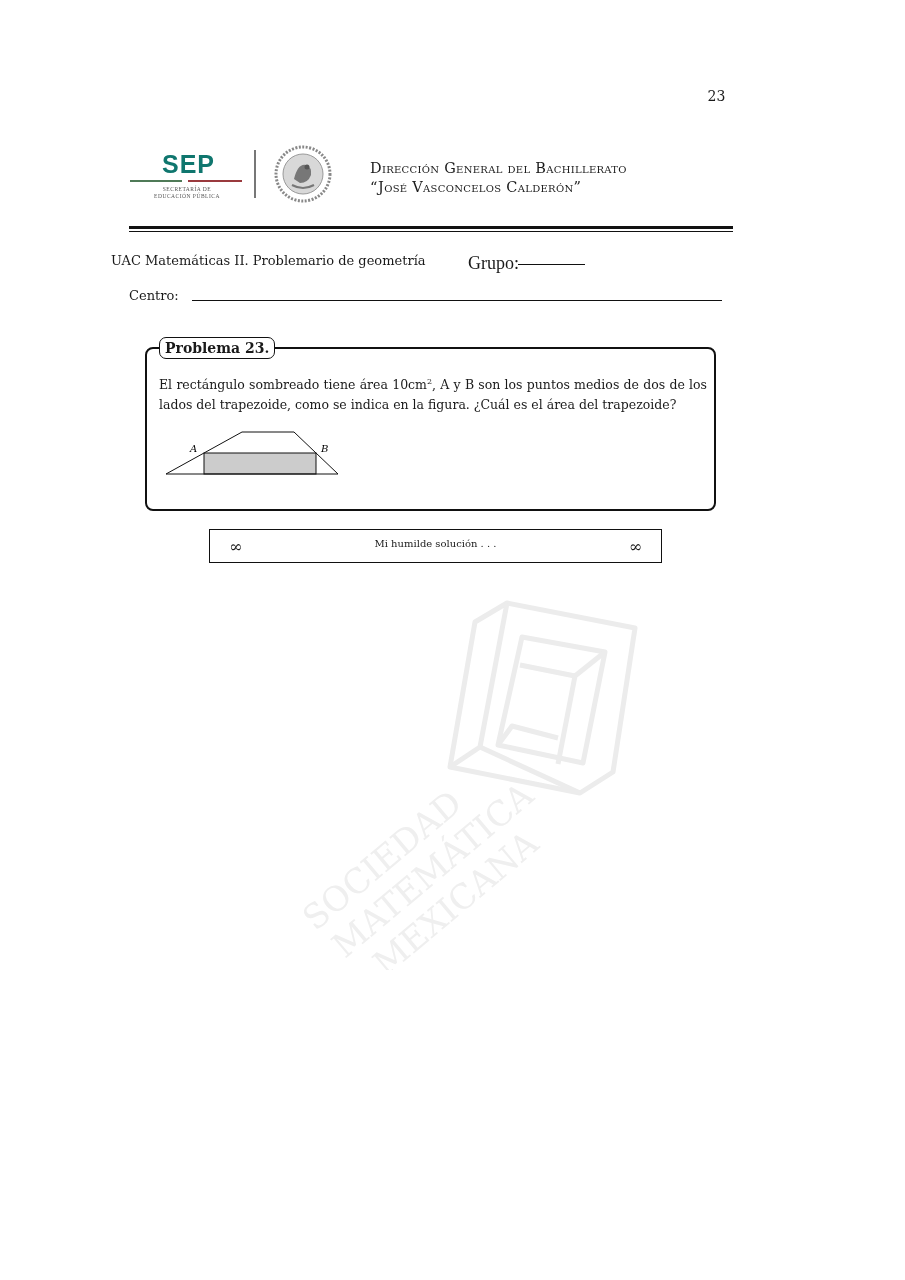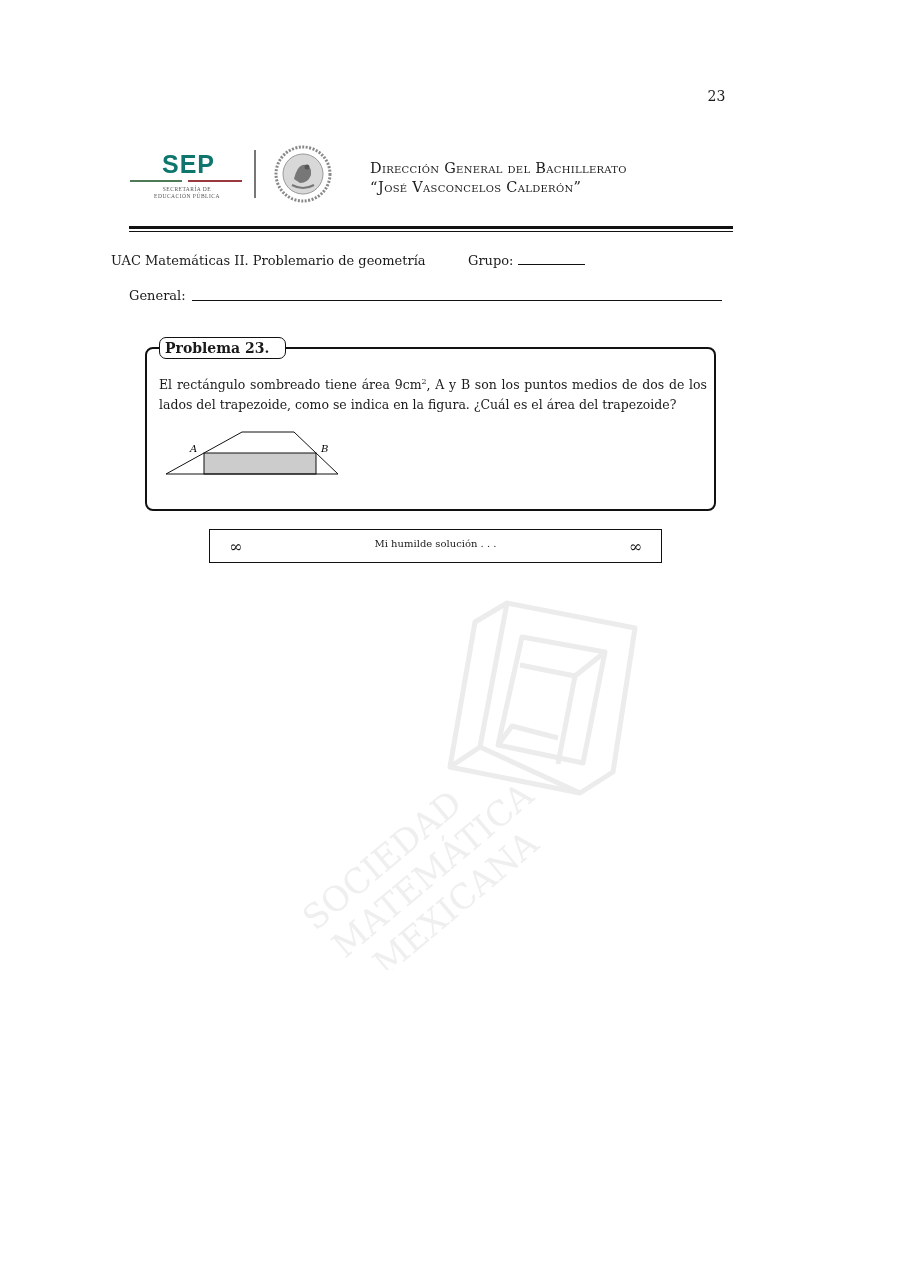--- a/index.html
+++ b/index.html
@@ -20,27 +20,27 @@
   .sep-sub { position: absolute; left: 0; width: 118px; text-align: center; font-family: "Liberation Serif", serif; font-size: 5.5px; letter-spacing: 0.5px; color: #555; line-height: 7px; }
   .logo-divider { left: 254px; top: 150px; width: 2px; height: 48px; background: #777; }
   .seal { left: 274px; top: 145px; width: 58px; height: 58px; }
 
   .institution { left: 370px; top: 159px; width: 340px; text-align: left; font-size: 14.5px; line-height: 19px; font-variant: small-caps; letter-spacing: 0.3px; }
 
   .rule-thick { left: 129px; top: 226px; width: 604px; height: 3px; background: #111; }
   .rule-thin { left: 129px; top: 231px; width: 604px; height: 1px; background: #111; }
 
   .course-line { left: 111px; top: 253px; font-size: 13px; }
-  .grupo-label { left: 468px; top: 253px; font-size: 13px; }
+  .grupo-label { left: 468px; top: 253px; font-size: 18px; font-family: Liberation Serif, serif; }
   .grupo-line { left: 518px; top: 264px; width: 67px; height: 1px; background: #111; }
   .nombre-label { left: 129px; top: 288px; font-size: 13px; }
   .nombre-line { left: 192px; top: 300px; width: 530px; height: 1px; background: #111; }
 
   .problem-box { left: 145px; top: 347px; width: 571px; height: 164px; border: 2px solid #111; border-radius: 8px; box-sizing: border-box; }
-  .problem-tag { left: 159px; top: 337px; padding: 1px 16px 1px 5px; border: 1.5px solid #111; border-radius: 7px; background: #fff; font-weight: bold; font-size: 14px; line-height: 18px; }
+  .problem-tag { left: 159px; top: 337px; padding: 1px 5px 1px 5px; border: 1.5px solid #111; border-radius: 7px; background: #fff; font-weight: bold; font-size: 14px; line-height: 18px; }
   .problem-text { left: 159px; top: 375px; width: 548px; font-size: 12.5px; line-height: 20px; text-align: justify; }
   .problem-text sup { font-size: 8px; line-height: 0; }
   .math { }
 
   .figure { left: 160px; top: 425px; width: 185px; height: 55px; }
 
   .solution-box { left: 209px; top: 529px; width: 453px; height: 34px; border: 1px solid #111; box-sizing: border-box; font-size: 14px; }
   .infinity-left { position: absolute; left: 19px; top: 7px; font-size: 16px; }
   .infinity-right { position: absolute; right: 19px; top: 7px; font-size: 16px; }
   .solution-label { position: absolute; left: 0; right: 0; top: 8px; text-align: center; font-size: 10px; }
@@ -74,26 +74,26 @@
   <div>Dirección General del Bachillerato</div>
   <div>“José Vasconcelos Calderón”</div>
 </div>
 
 <div class="abs rule-thick"></div>
 <div class="abs rule-thin"></div>
 
 <div class="abs course-line">UAC Matemáticas II. Problemario de geometría</div>
 <div class="abs grupo-label">Grupo:</div>
 <div class="abs grupo-line"></div>
-<div class="abs nombre-label">General:</div>
+<div class="abs nombre-label">Centro:</div>
 <div class="abs nombre-line"></div>
 
 <div class="abs problem-box"></div>
 <div class="abs problem-tag">Problema 23.</div>
-<div class="abs problem-text"><span>El rectángulo sombreado tiene área 9</span><span class="math">cm</span><sup>2</sup><span>, </span><span class="math">A</span><span> y </span><span class="math">B</span><span> son los puntos medios de dos de los lados del trapezoide, como se indica en la figura. ¿Cuál es el área del trapezoide?</span></div>
+<div class="abs problem-text"><span>El rectángulo sombreado tiene área 10</span><span class="math">cm</span><sup>2</sup><span>, </span><span class="math">A</span><span> y </span><span class="math">B</span><span> son los puntos medios de dos de los lados del trapezoide, como se indica en la figura. ¿Cuál es el área del trapezoide?</span></div>
 
 <div class="abs figure">
   <svg width="185" height="55" viewBox="0 0 185 55">
     <rect x="44" y="28" width="112" height="21" fill="#cccccc" stroke="#111" stroke-width="1"></rect>
     <polygon points="6,49 82,7 134,7 178,49" fill="none" stroke="#111" stroke-width="1"></polygon>
     <text x="30" y="27" font-family="DejaVu Serif, serif" font-style="italic" font-size="10">A</text>
     <text x="161" y="27" font-family="DejaVu Serif, serif" font-style="italic" font-size="10">B</text>
   </svg>
 </div>
 

